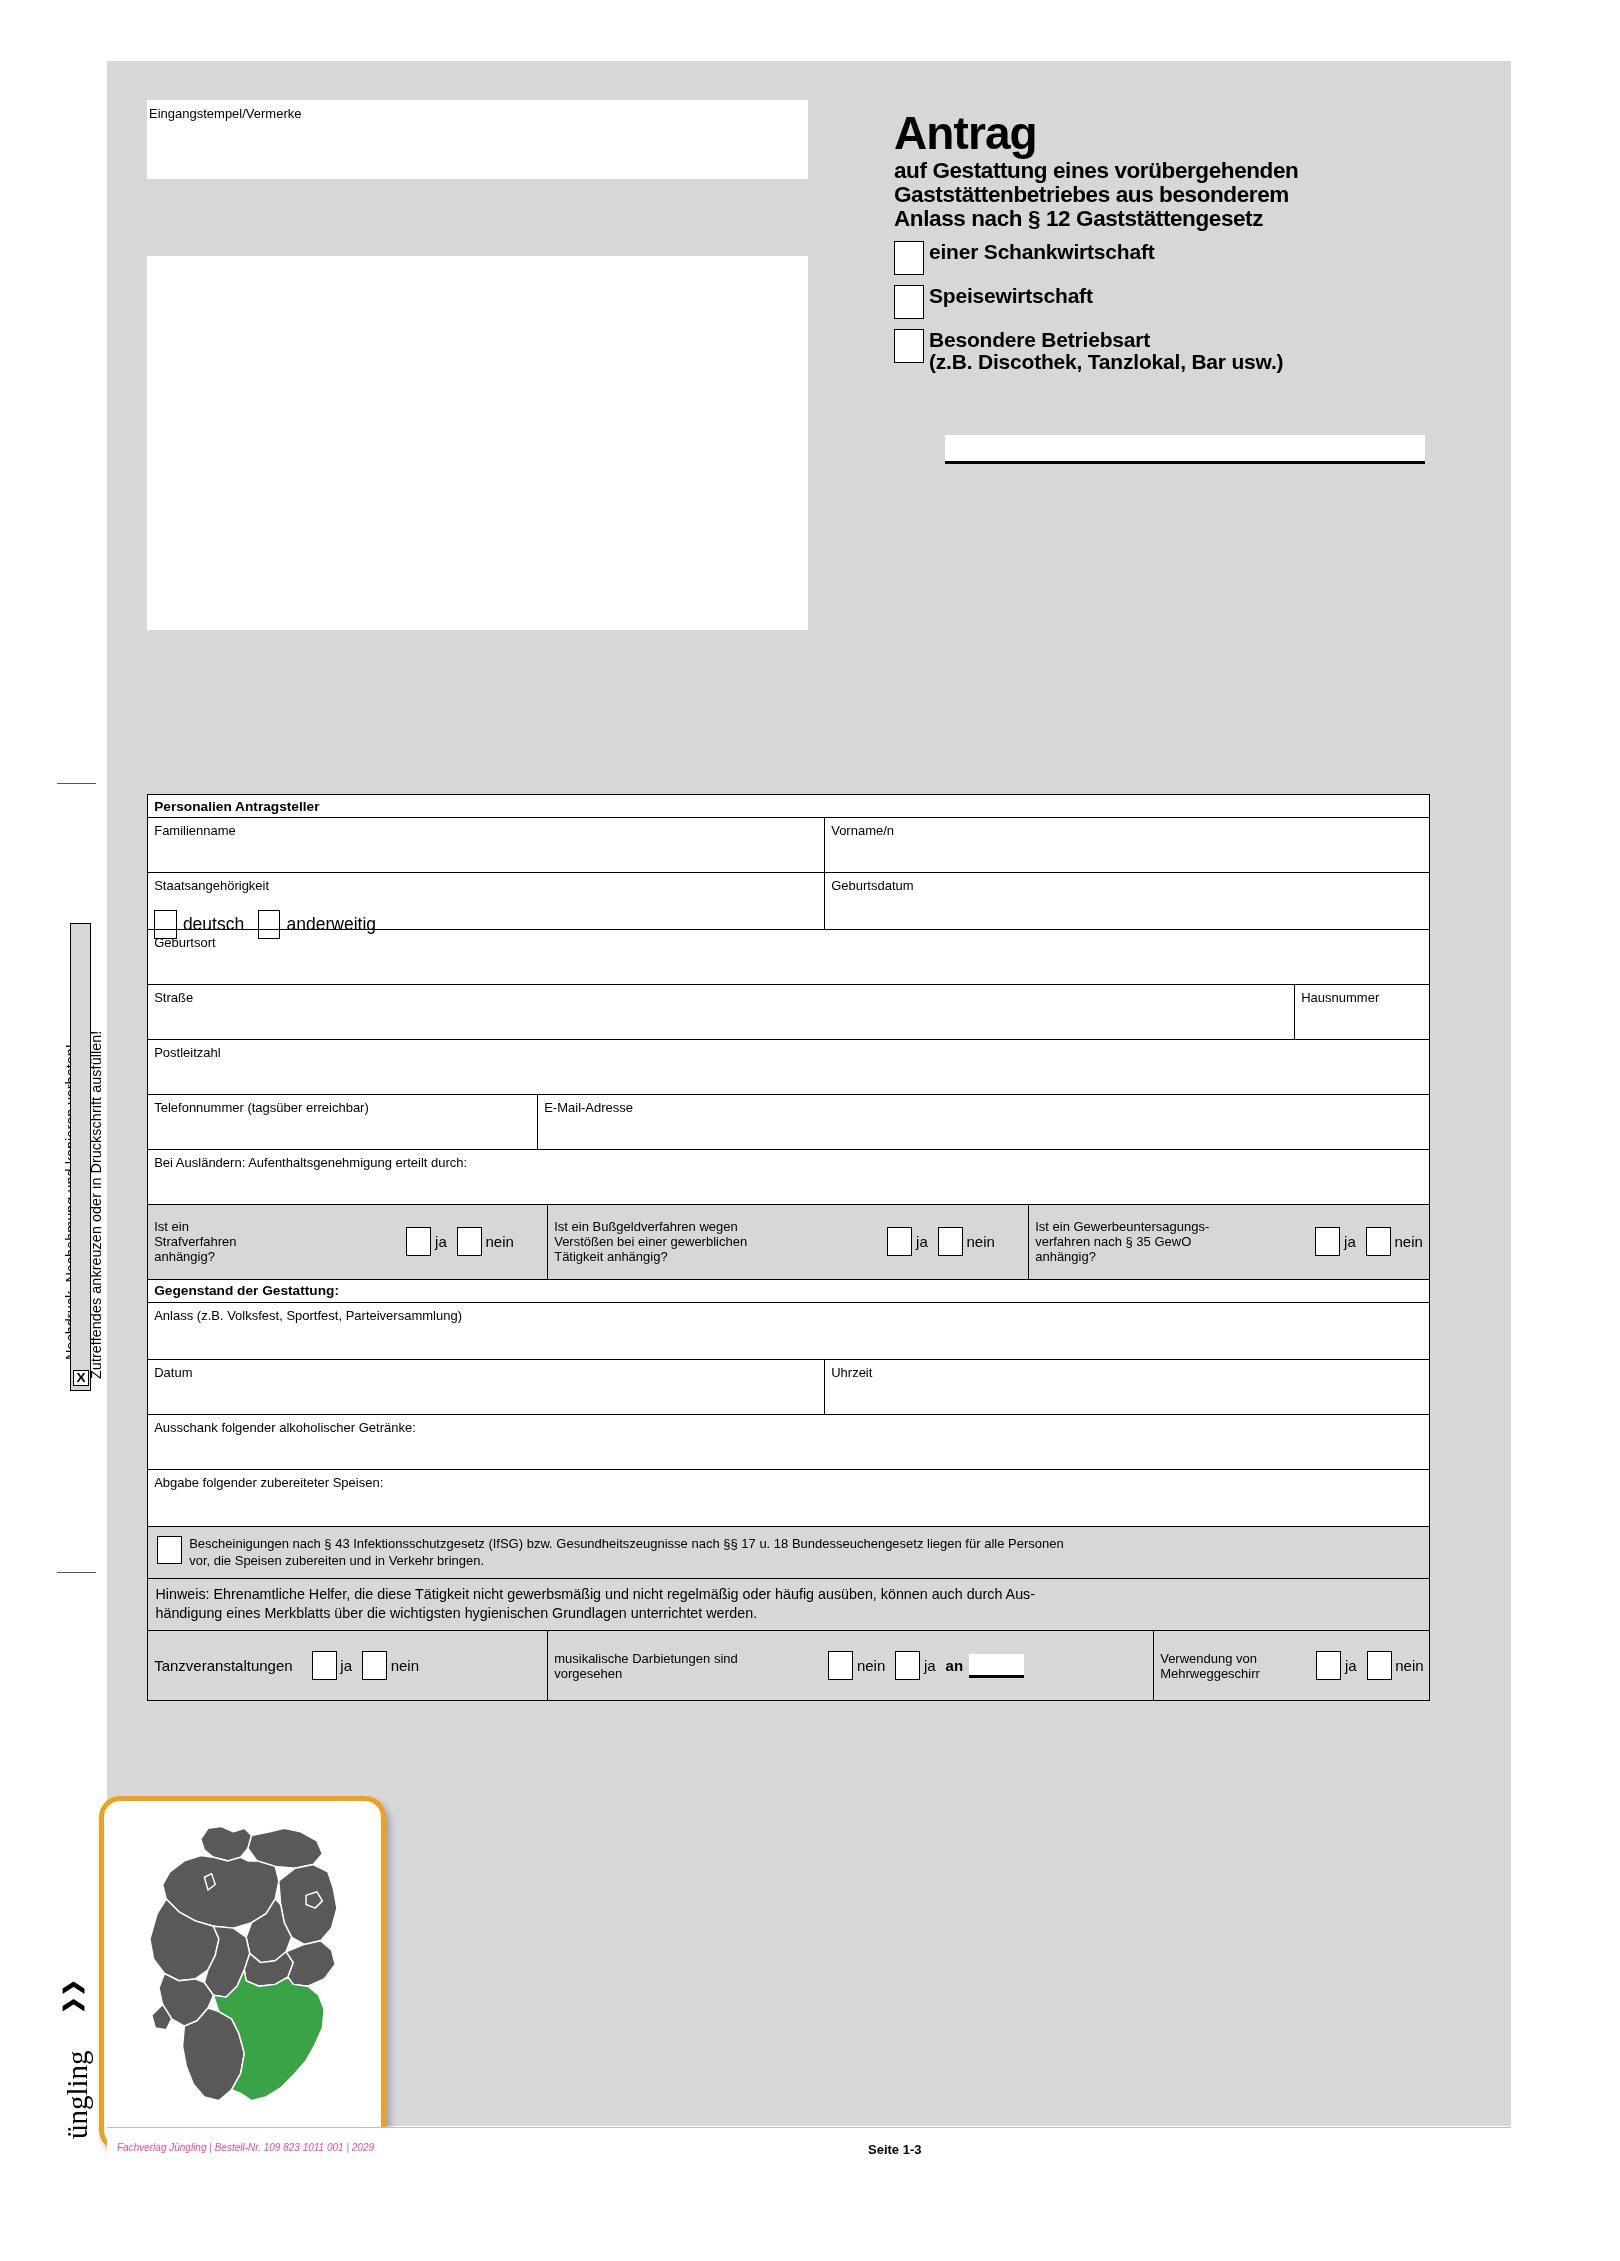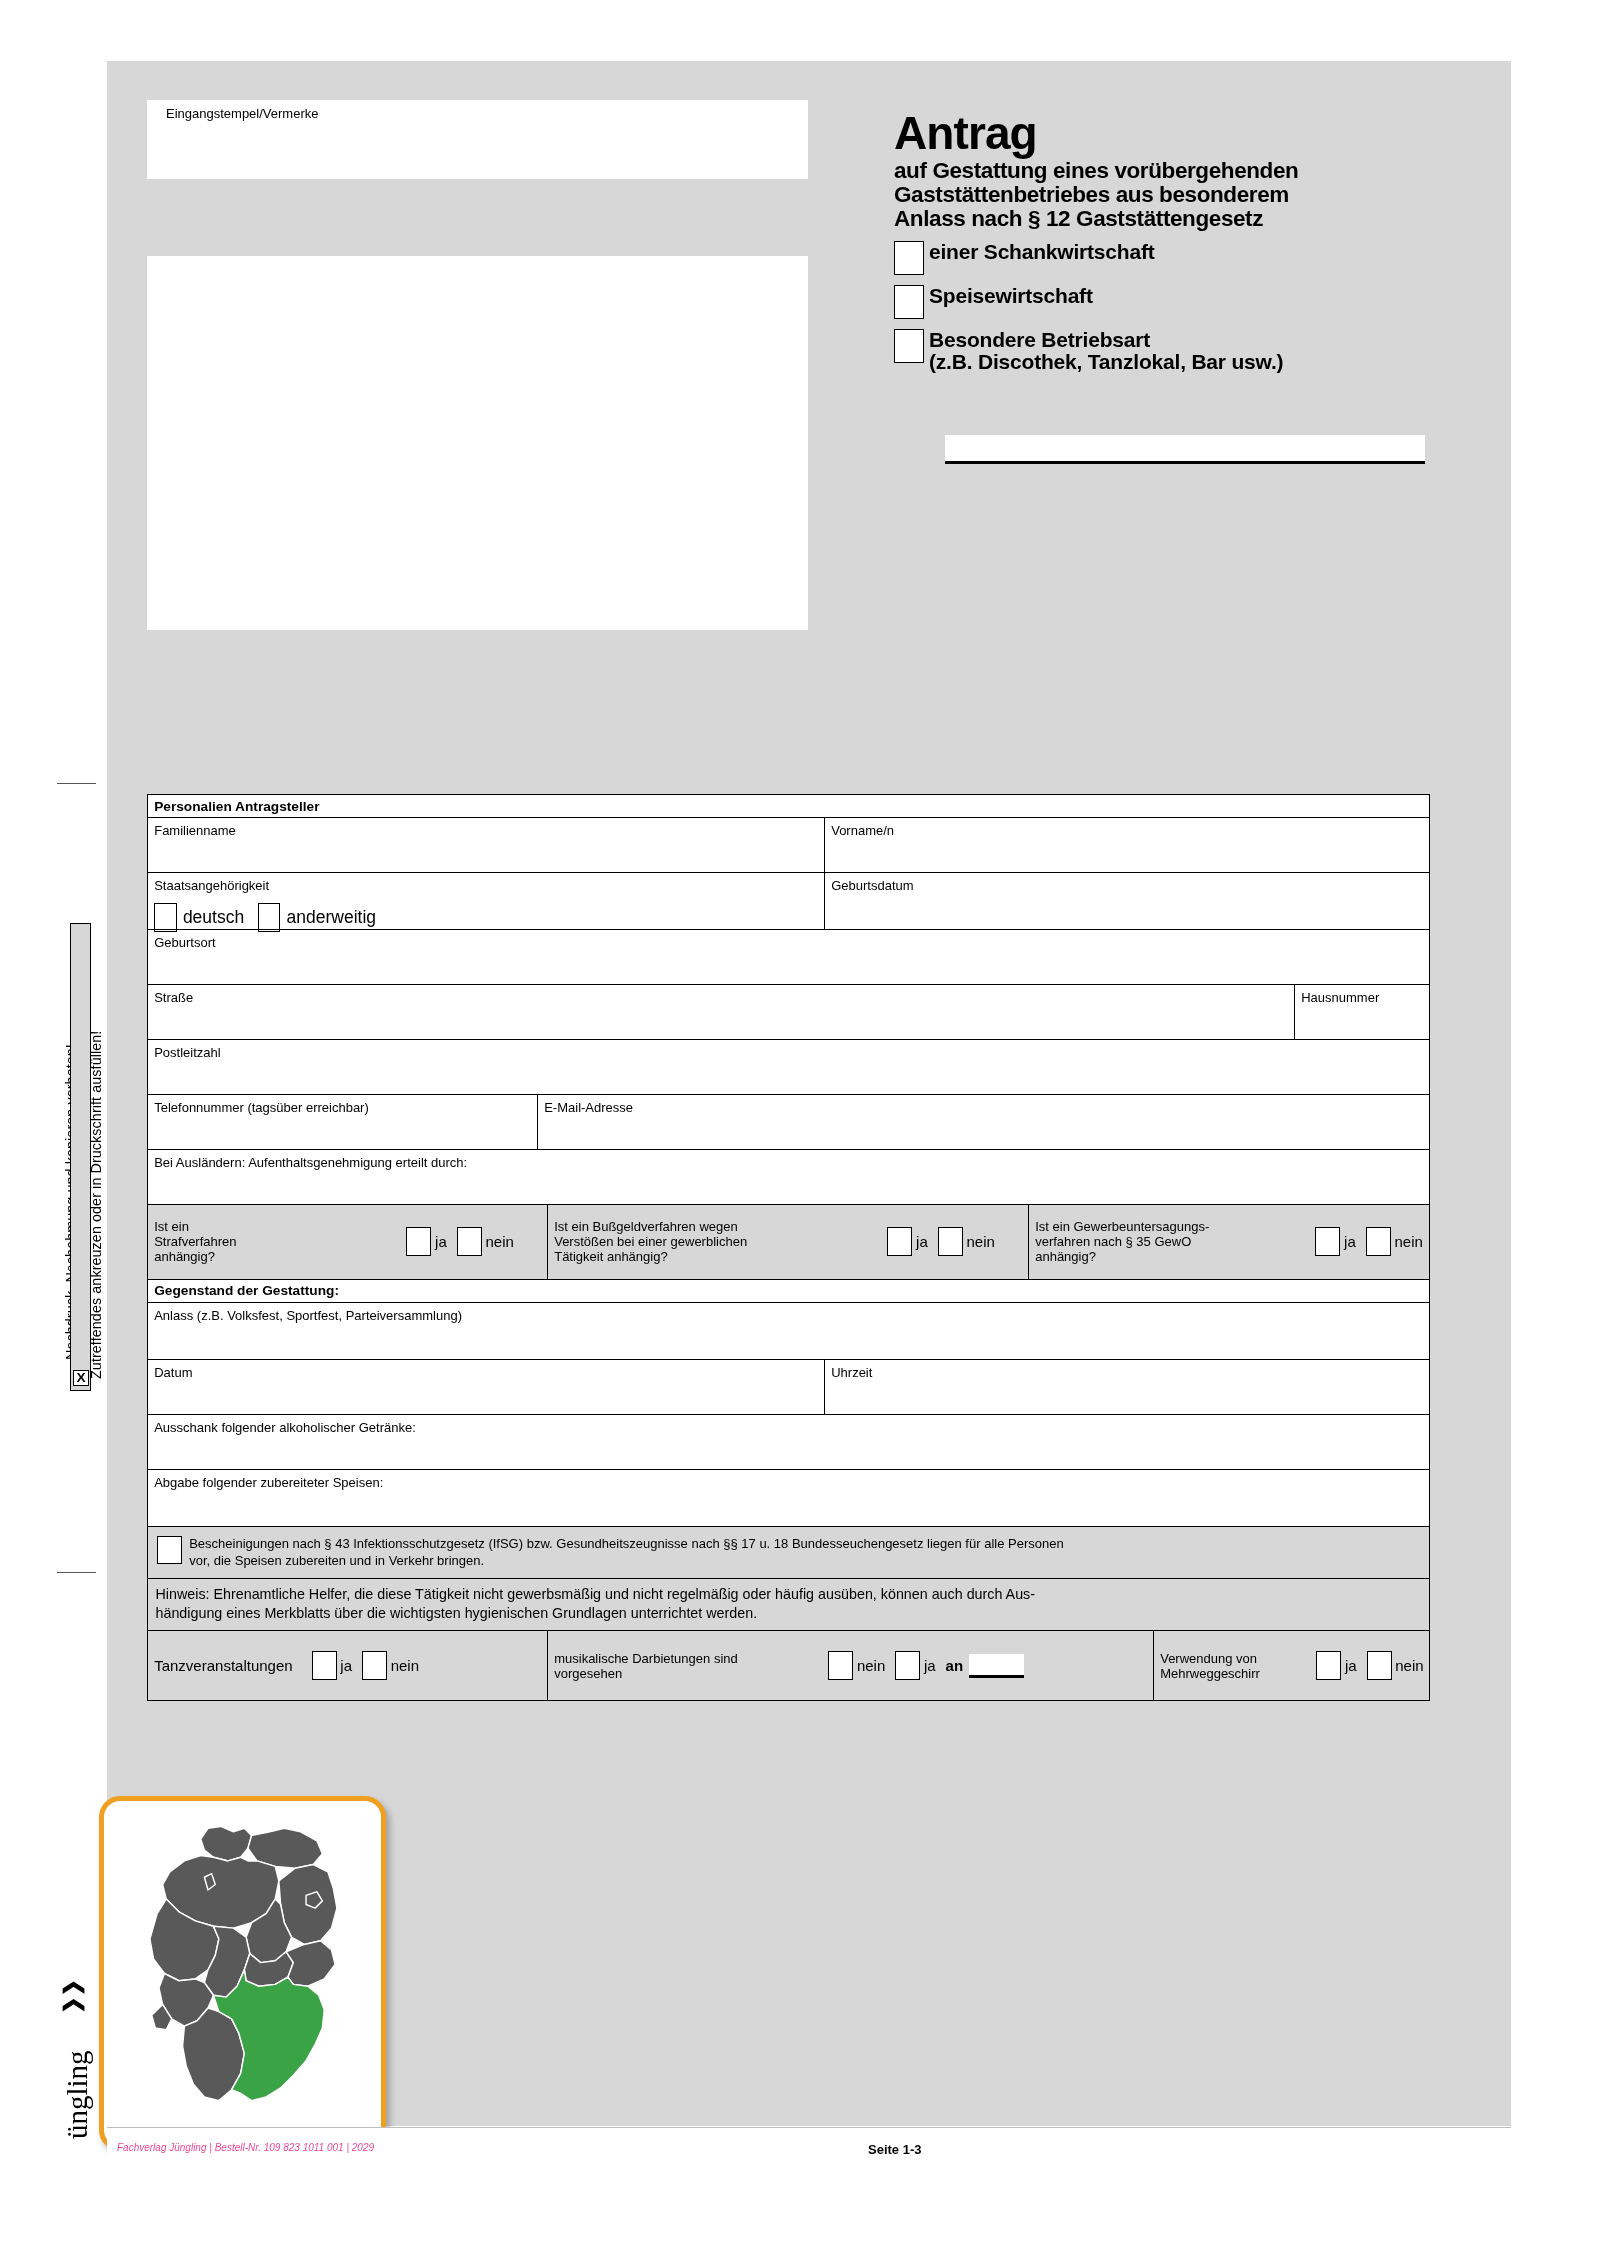--- a/index.html
+++ b/index.html
@@ -84,21 +84,21 @@
     border-top: 1.9px solid #555;
   }
 
   
   .stamp-box {
     position: absolute;
     background: #fff;
   }
   .stamp-label {
     position: absolute;
-    left: 19px;
+    left: 2px;
     top: 6.2px;
     font-size: 13px;
     color: #000;
   }
 
   .title-block { position: absolute; left: 894px; top: 111px; width: 586px; }
   .t-main {
     font-family: "Liberation Sans", sans-serif;
     font-weight: bold;
     font-size: 46px;
@@ -174,21 +174,21 @@
     padding: 3.7px 0 3.1px 6.2px;
     color: #000;
     border-top: 1.2px solid #000;
   }
   .sec-head.first { border-top: none; }
   .h88 { height: 55px; }
   .h92 { height: 57px; }
   .grey { background: #d7d7d7; }
 
   
-  .inline-checks { display: flex; align-items: center; margin-top: 10px; }
+  .inline-checks { display: flex; align-items: center; margin-top: 17px; }
   .cb {
     width: 22.5px;
     height: 29px;
     background: #fff;
     border: 1.2px solid #000;
     flex: 0 0 auto;
   }
   .cb-sq {
     width: 25px;
     height: 29px;

